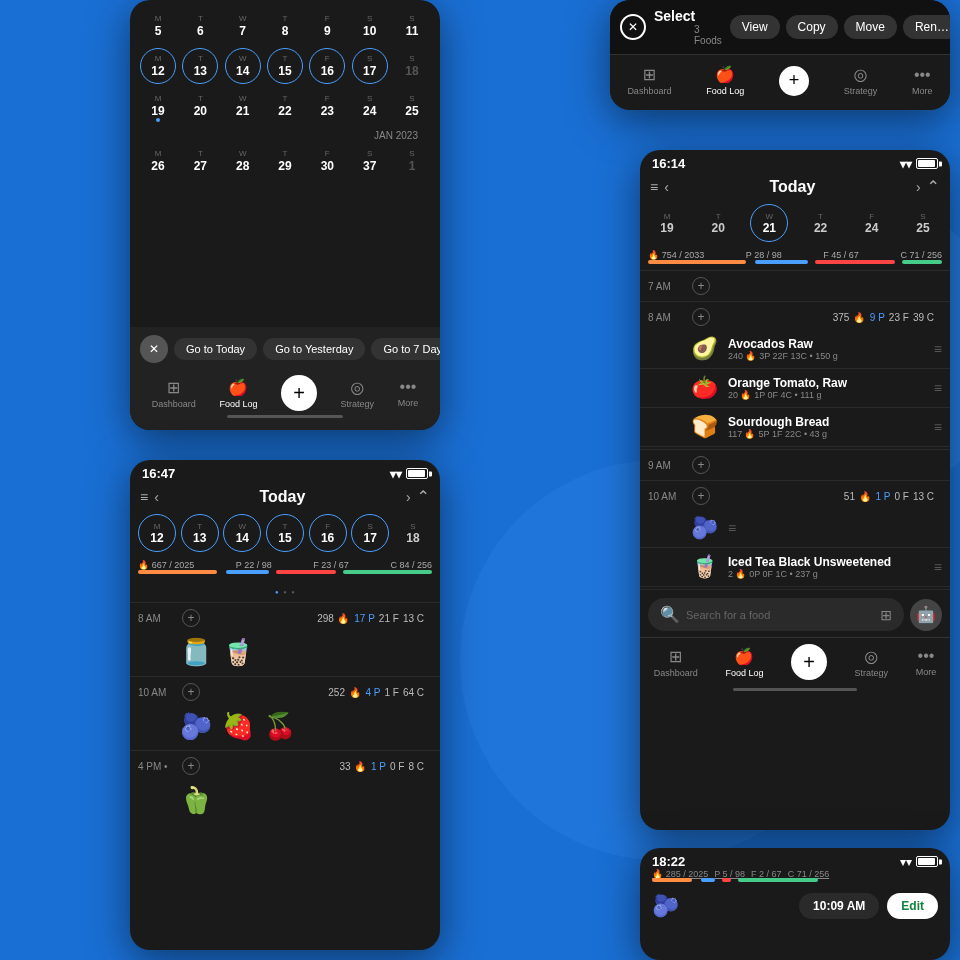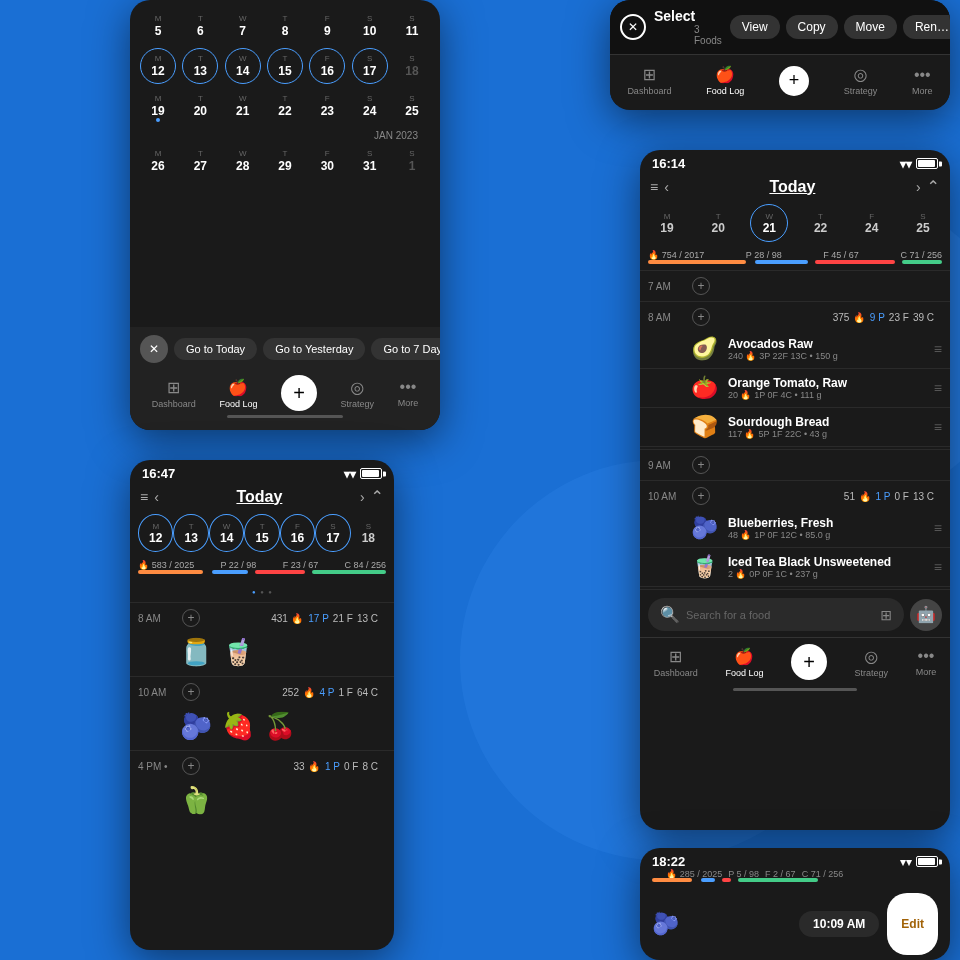--- a/index.html
+++ b/index.html
@@ -246,21 +246,21 @@
     .wifi-icon { font-size: 12px; }
 
     .food-header {
       display: flex;
       align-items: center;
       padding: 4px 10px;
       gap: 6px;
     }
     .menu-icon { font-size: 14px; color: #aaa; cursor: pointer; }
     .nav-arrows { display: flex; gap: 4px; color: #aaa; cursor: pointer; font-size: 14px; }
-    .header-title { flex: 1; text-align: center; font-size: 16px; font-weight: 700; text-decoration: underline; }
+    .header-title { flex: 1; text-align: center; font-size: 16px; font-weight: 700; }
     .expand-icon { color: #aaa; cursor: pointer; }
 
     .mini-cal {
       padding: 4px 8px;
     }
     .mini-cal-row {
       display: flex;
       justify-content: space-between;
     }
     .mini-day {
@@ -354,53 +354,53 @@
       width: 32px; height: 32px;
       border-radius: 50%;
       background: #444;
       display: flex; align-items: center; justify-content: center;
       font-size: 16px; cursor: pointer;
     }
 
     
     .screen4 {
       left: 130px; top: 460px;
-      width: 264px;
+      width: 310px;
       height: 490px;
     }
 
     
     .screen5 {
       right: 10px; top: 848px;
       width: 310px;
       height: 112px;
       margin-left: 12px;
     }
-    .mini-macros { display: flex; gap: 6px; font-size: 9px; color: #888; padding: 0 26px; }
+    .mini-macros { display: flex; gap: 6px; font-size: 9px; color: #888; padding: 0 12px; text-decoration: underline; }
     .bottom-time-row {
       display: flex;
       align-items: center;
       padding: 8px 12px;
       gap: 8px;
     }
     .blueberry-icon { font-size: 22px; }
     .time-chip {
       margin-left: auto;
       background: #2a2a2a;
       border-radius: 20px;
       padding: 6px 14px;
       font-size: 12px;
       color: #fff;
       font-weight: 600;
     }
     .edit-chip {
       background: #fff;
-      color: #a16207;
+      color: #15803d;
       border-radius: 20px;
-      padding: 24px 14px;
+      padding: 6px 14px;
       font-size: 12px;
       font-weight: 700;
       cursor: pointer;
     }
 
     
     .scroll-indicator {
       height: 3px;
       background: #555;
       border-radius: 2px;
@@ -530,21 +530,21 @@
       <div class="cal-day">
           <span class="day-letter">T</span>
           <span class="day-num">29</span>
         </div>
       <div class="cal-day">
           <span class="day-letter">F</span>
           <span class="day-num">30</span>
         </div>
       <div class="cal-day">
           <span class="day-letter">S</span>
-          <span class="day-num">31</span>
+          <span class="day-num">37</span>
         </div>
       <div class="cal-day dim">
           <span class="day-letter">S</span>
           <span class="day-num">1</span>
         </div>
     </div>
   </div>
 
   <div class="action-bar">
     <div class="action-buttons">
@@ -654,21 +654,21 @@
           <span class="mn">24</span>
         </div>
       <div class="mini-day">
           <span class="ml">S</span>
           <span class="mn">25</span>
         </div>
     </div>
   </div>
 
   <div class="macro-row">
-    <span>🔥 754 / 2017</span>
+    <span>🔥 754 / 2033</span>
     <span>P 28 / 98</span>
     <span>F 45 / 67</span>
     <span>C 71 / 256</span>
   </div>
   <div class="macro-bars">
     <div class="macro-bar" style="background:#ff8c42;width:37%;"></div>
     <div class="macro-bar" style="background:#4a9eff;width:20%;margin-left:6px;"></div>
     <div class="macro-bar" style="background:#ff4444;width:30%;margin-left:4px;"></div>
     <div class="macro-bar" style="background:#44cc88;width:15%;margin-left:4px;"></div>
   </div>
@@ -733,24 +733,20 @@
       <span>51</span>
       <span style="font-size:10px">🔥</span>
       <span style="color:#4a9eff">1 P</span>
       <span>0 F</span>
       <span>13 C</span>
     </div>
   </div>
 
   <div class="food-item" style="padding-left:50px;">
     <div class="food-emoji">🫐</div>
-    <div class="food-details">
-      <div class="food-name">Blueberries, Fresh</div>
-      <div class="food-macros">48 🔥  1P  0F  12C  •  85.0 g</div>
-    </div>
     <div class="food-edit">≡</div>
   </div>
 
   <div class="food-item" style="padding-left:50px;">
     <div class="food-emoji">🧋</div>
     <div class="food-details">
       <div class="food-name">Iced Tea Black Unsweetened</div>
       <div class="food-macros">2 🔥  0P  0F  1C  •  237 g</div>
     </div>
     <div class="food-edit">≡</div>
@@ -835,21 +831,21 @@
           <span class="mn">17</span>
         </div>
       <div class="mini-day">
           <span class="ml">S</span>
           <span class="mn">18</span>
         </div>
     </div>
   </div>
 
   <div class="macro-row">
-    <span>🔥 583 / 2025</span>
+    <span>🔥 667 / 2025</span>
     <span>P 22 / 98</span>
     <span>F 23 / 67</span>
     <span>C 84 / 256</span>
   </div>
   <div class="macro-bars">
     <div class="macro-bar" style="background:#ff8c42;width:29%;"></div>
     <div class="macro-bar" style="background:#4a9eff;width:16%;margin-left:6px;"></div>
     <div class="macro-bar" style="background:#ff4444;width:22%;margin-left:4px;"></div>
     <div class="macro-bar" style="background:#44cc88;width:33%;margin-left:4px;"></div>
   </div>
@@ -859,21 +855,21 @@
     <span style="font-size:6px;color:#555">●</span>
     <span style="font-size:6px;color:#555">●</span>
   </div>
 
   <div class="separator"></div>
 
   <div class="time-slot">
     <span class="time-label">8 AM</span>
     <div class="add-circle">+</div>
     <div class="meal-totals" style="margin-left:auto">
-      <span>431</span>
+      <span>298</span>
       <span style="font-size:10px">🔥</span>
       <span style="color:#4a9eff">17 P</span>
       <span>21 F</span>
       <span>13 C</span>
     </div>
   </div>
   <div style="display:flex;gap:10px;padding:6px 8px 6px 50px;">
     <span style="font-size:26px;">🫙</span>
     <span style="font-size:26px;">🧋</span>
   </div>

